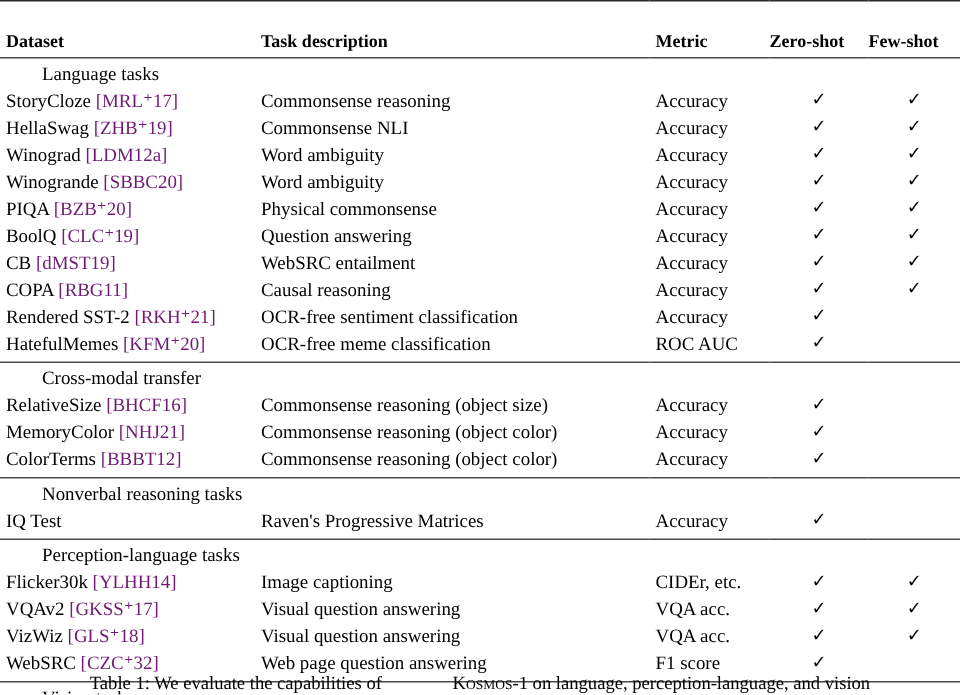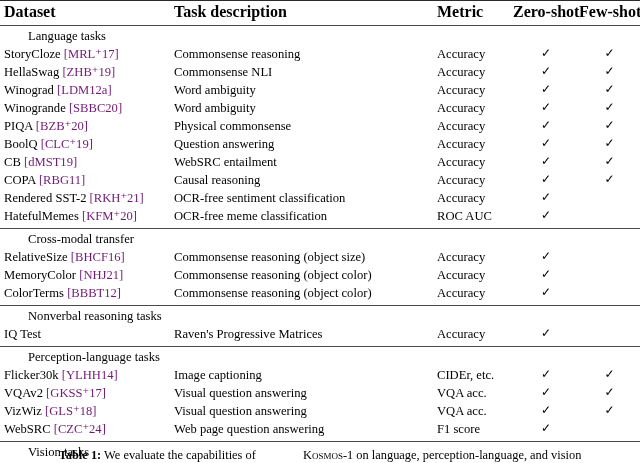--- a/index.html
+++ b/index.html
@@ -49,22 +49,22 @@
     border-top: 1.1px solid #4a4a4a;
     padding: 0;
     height: 0;
     font-size: 0;
     line-height: 0;
   }
 
   thead th {
     font-weight: bold;
     text-align: left;
-    padding: 3px 0 5px 0;
-    font-size: 16px;
+    padding: 20px 0 5px 0;
+    font-size: 12px;
     white-space: nowrap;
   }
   th.th-dataset { padding-left: 4px; }
   th.th-desc    { padding-left: 4px; margin-left: 10px; }
   th.th-metric  { padding-left: 4px; }
   th.th-zero    { text-align: left; }
   th.th-few     { }
 
   tbody td {
     padding: 0;
@@ -98,21 +98,21 @@
     position: absolute;
     left: 0;
     top: 448px;
     width: 640px;
     font-size: 12.4px;
     line-height: 15px;
     text-align: center;
     white-space: nowrap;
     overflow: hidden;
   }
-  .caption b { font-weight: bold; }
+  .caption b { font-weight: normal; }
   .smallcaps {
     font-variant: small-caps;
     margin-left: 44px;
   }
 </style>
 </head>
 <body>
 
 <div id="page">
 
@@ -276,21 +276,21 @@
           <td class="cell-few"><span class="ck">✓</span></td>
         </tr>
         <tr class="data-row">
           <td class="cell-dataset"><span>VizWiz</span> <span class="cite">[GLS⁺18]</span></td>
           <td class="cell-desc">Visual question answering</td>
           <td class="cell-metric">VQA acc.</td>
           <td class="cell-zero"><span class="ck">✓</span></td>
           <td class="cell-few"><span class="ck">✓</span></td>
         </tr>
         <tr class="data-row">
-          <td class="cell-dataset"><span>WebSRC</span> <span class="cite">[CZC⁺24]</span></td>
+          <td class="cell-dataset"><span>WebSRC</span> <span class="cite">[CZC⁺32]</span></td>
           <td class="cell-desc">Web page question answering</td>
           <td class="cell-metric">F1 score</td>
           <td class="cell-zero"><span class="ck">✓</span></td>
           <td class="cell-few"></td>
         </tr>
         <tr class="rule-mid">
           <td colspan="5"></td>
         </tr>
         <tr class="section-row">
           <td colspan="5">Vision tasks</td>

